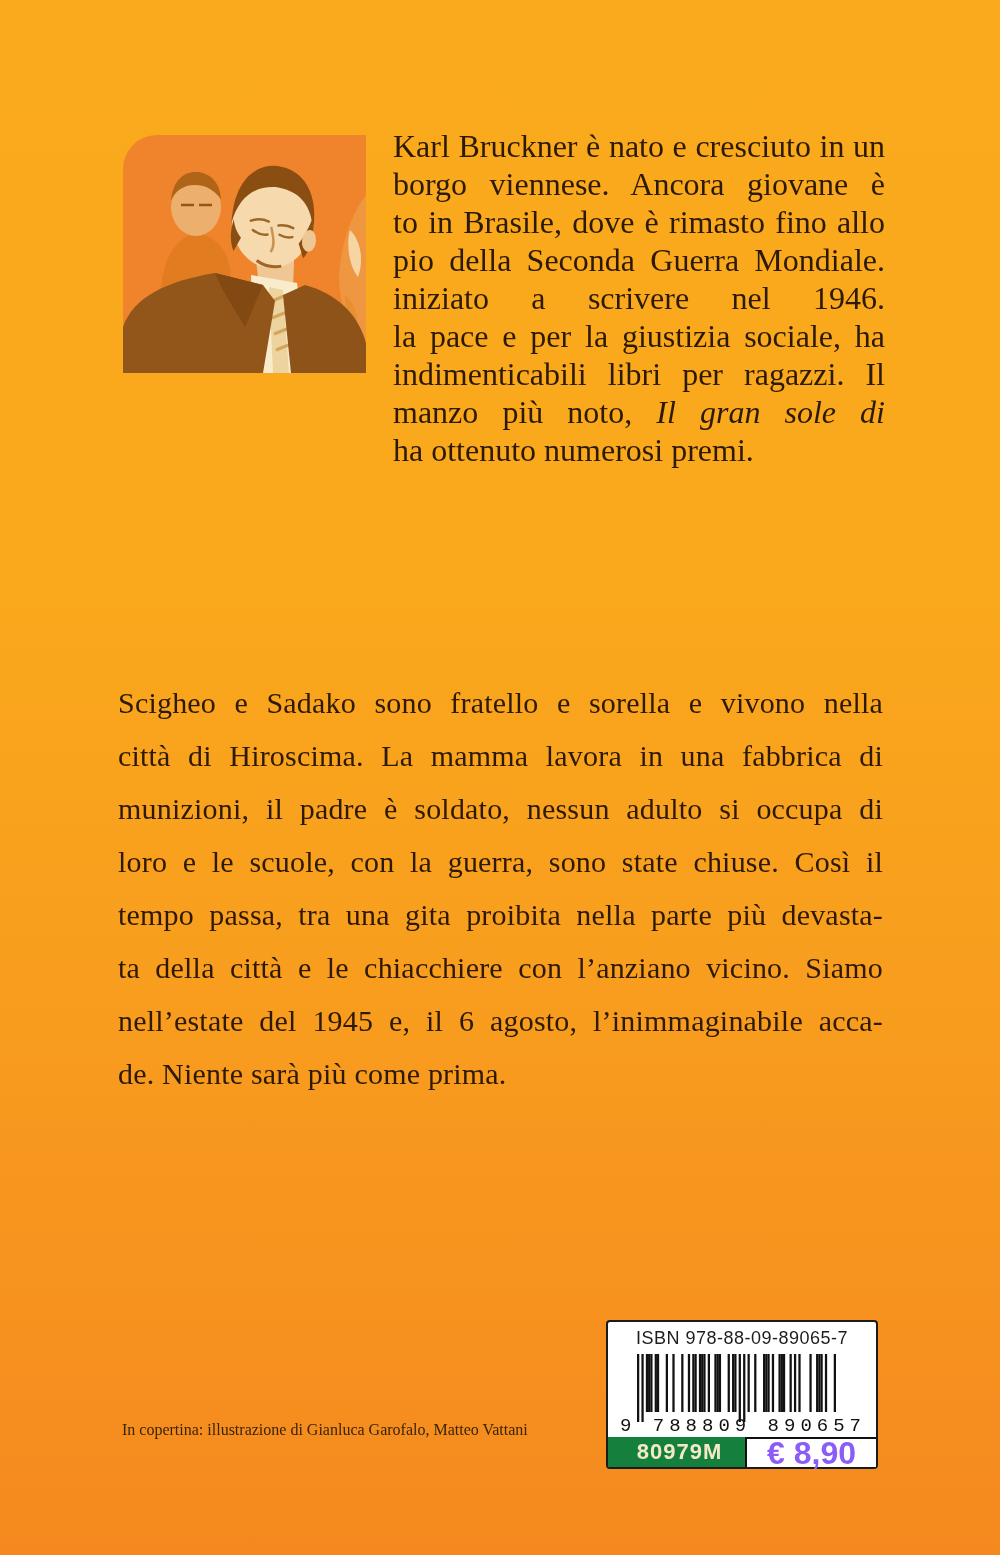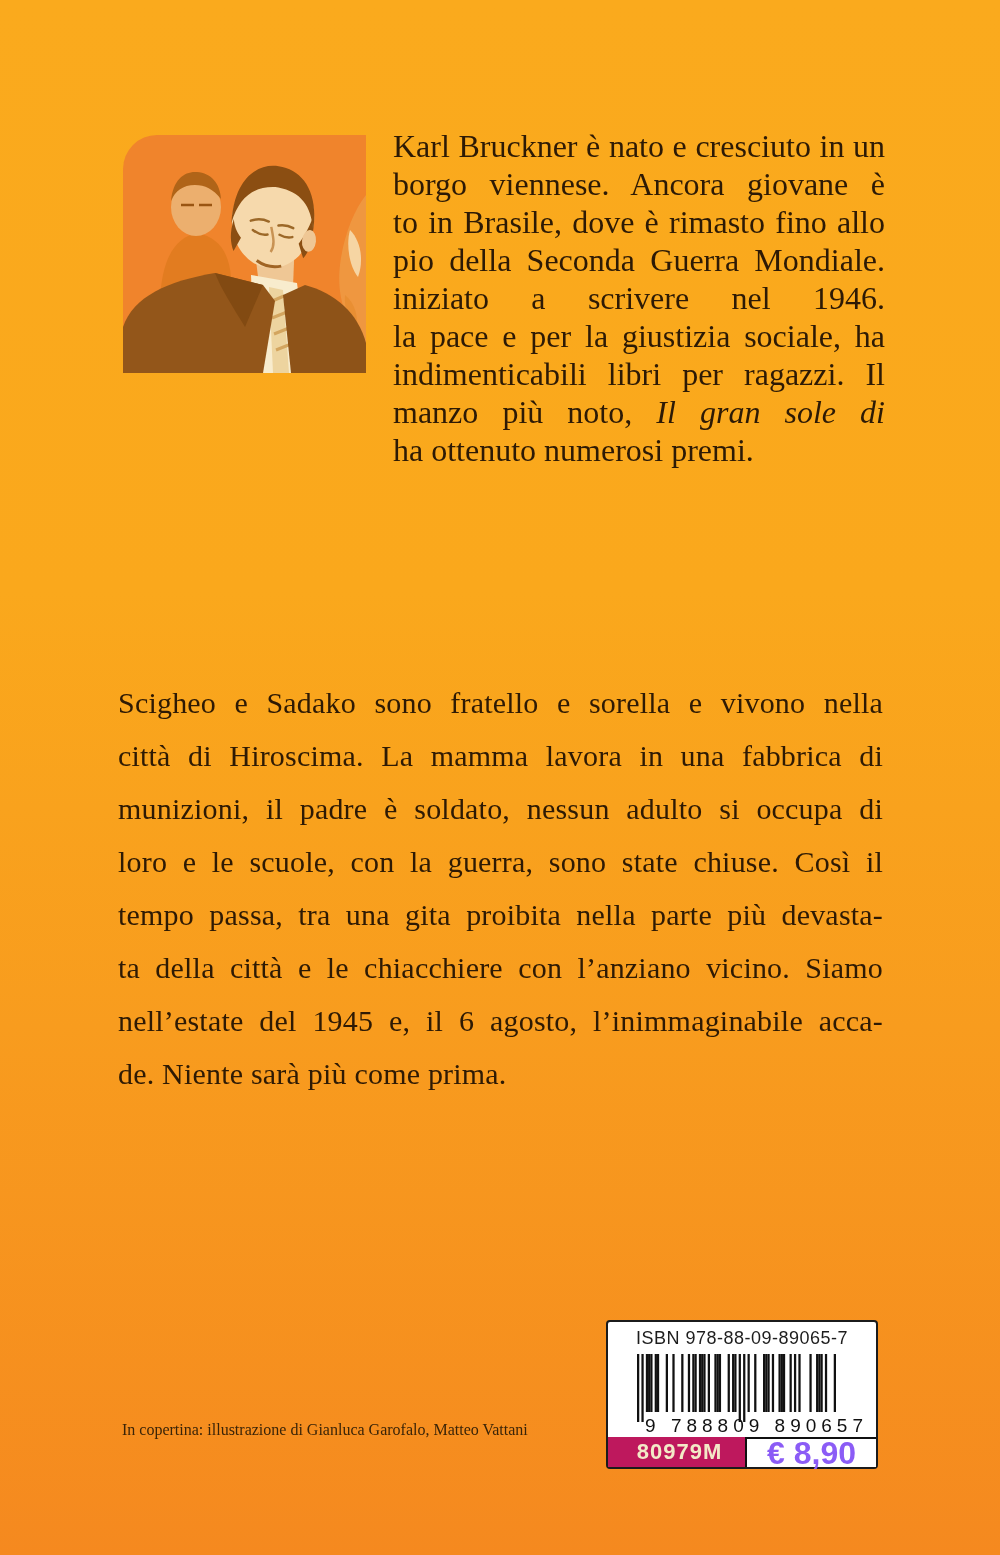--- a/index.html
+++ b/index.html
@@ -44,27 +44,27 @@
   .barcode-label {
     position:absolute; left:606px; top:1320px; width:272px; height:149px;
     background:#FFFFFF; border:2px solid #1B1B1B; border-radius:4px;
   }
   .isbn-line {
     position:absolute; top:6px; left:0; right:0; text-align:center;
     font-family:"Liberation Sans", sans-serif; font-size:18px; letter-spacing:0.5px; color:#1D1D1D;
   }
   .bars { position:absolute; top:32px; left:29px; fill:#111111; }
   .bar-digits {
-    position:absolute; top:93px; left:10px; width:250px; text-align:right;
-    font-family:Liberation Sans, sans-serif; font-size:19px; letter-spacing:5px;
+    position:absolute; top:93px; left:10px; width:250px; text-align:center;
+    font-family:Liberation Mono, monospace; font-size:19px; letter-spacing:5px;
     color:#111111; white-space:pre;
   }
   .label-row { position:absolute; bottom:0; left:0; right:0; height:30px; display:flex; }
   .code-box {
-    width:137px; height:30px; background:#be185d; color:#F3E9C7;
+    width:137px; height:30px; background:#15803d; color:#F3E9C7;
     font-family:"Liberation Sans", sans-serif; font-weight:bold; font-size:22px; letter-spacing:1px;
     display:flex; align-items:center; justify-content:center;padding-left:6px;
   }
   .price-box {
     flex:1; height:30px; background:#FFFFFF; color:#8b5cf6;
     border-left:2px solid #101010; border-top:2px solid #101010;
     font-family:Liberation Sans, sans-serif; font-weight:bold; font-size:32px;
     display:flex; align-items:center; justify-content:center;
   }
 </style>

